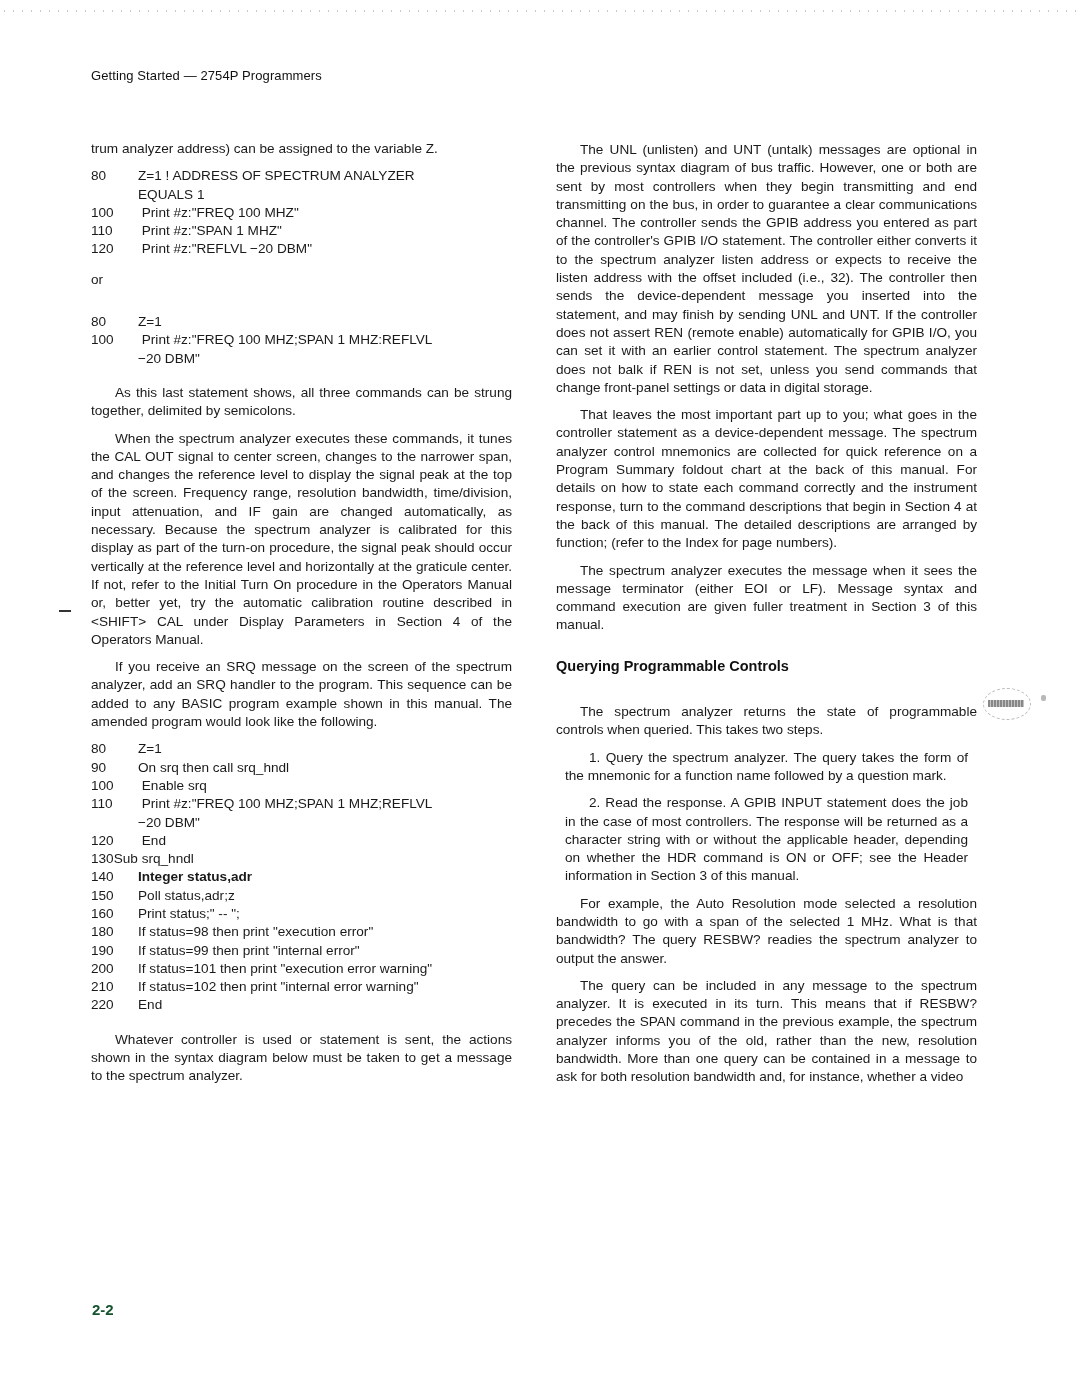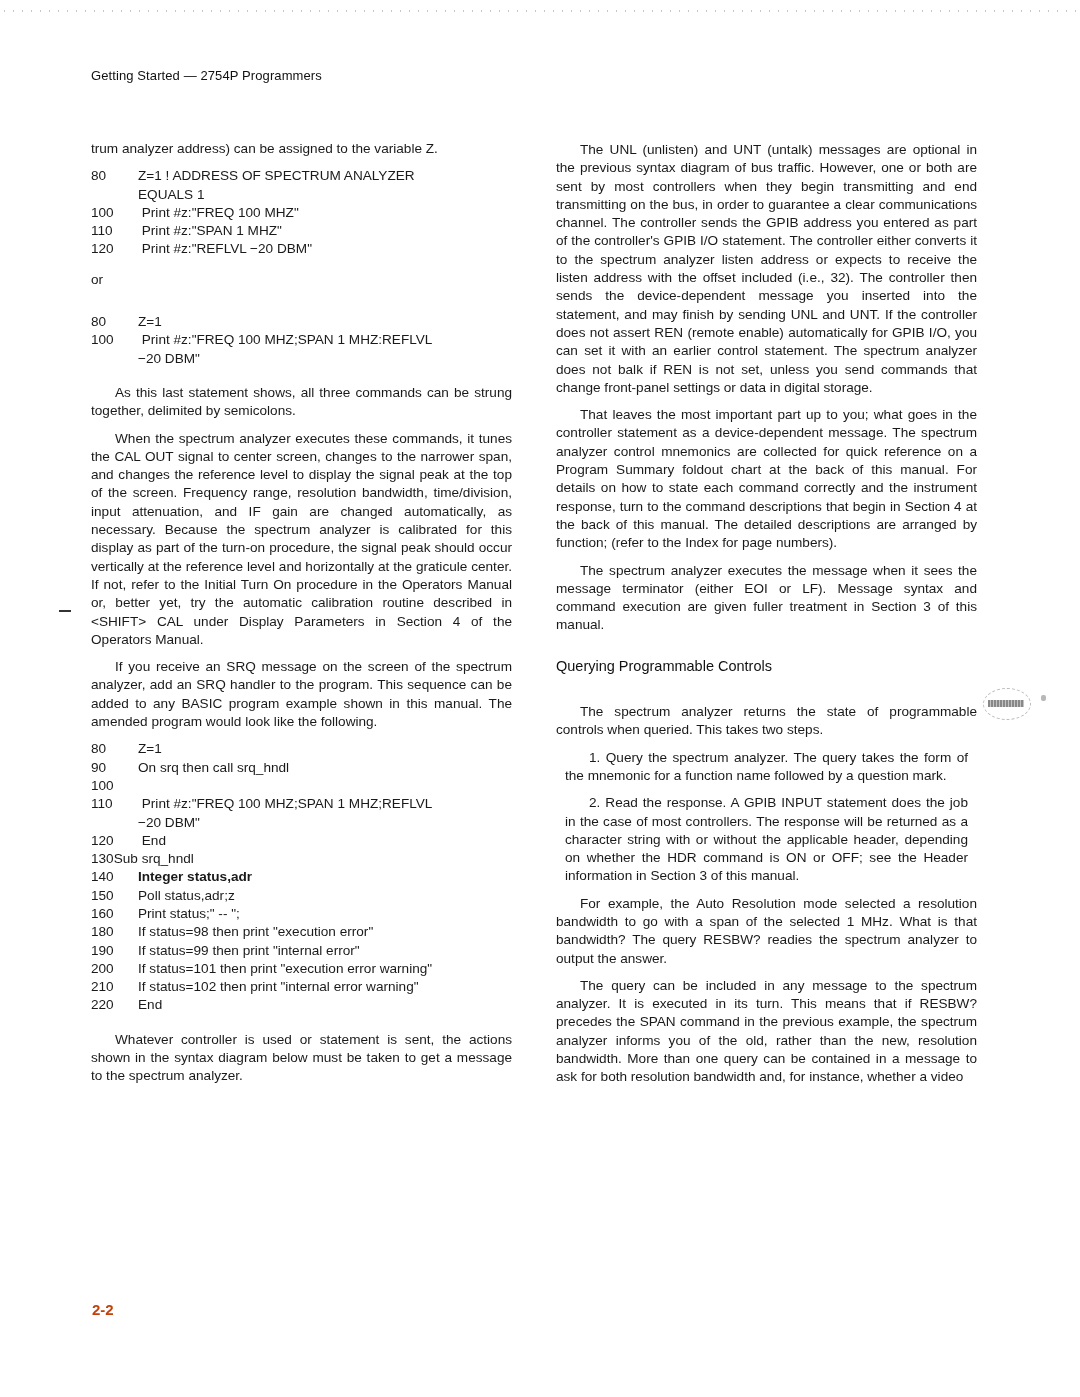--- a/index.html
+++ b/index.html
@@ -25,27 +25,27 @@
   .col.right { left: 556px; top: 141px; }
   p { margin: 0 0 9px 0; text-align: justify; text-indent: 24px; }
   p.noindent { text-indent: 0; }
   .code { margin: 0 0 9px 0; }
   .code-line { display: flex; line-height: 18.3px; }
   .code-line .ln { width: 47px; flex: 0 0 47px; }
   .code-line .ln.sub { width: auto; flex: 0 0 auto; }
   .code-line .txt { flex: 1; }
   .or { margin: 12px 0 24px 0; }
   h2.section {
-    font-size: 14.5px; font-weight: 400; margin: 22px 0 28px 0; color: #111;
+    font-size: 14.5px; font-weight: 700; margin: 22px 0 28px 0; color: #111;
   }
   ol.steps { list-style: none; padding: 0; margin: 9px; }
   ol.steps li { margin: 0 0 9px 0; text-align: justify; text-indent: 24px; }
   .page-number {
     position: absolute; left: 92px; top: 1301px;
-    font-size: 15px; font-weight: 700; color: #c2410c;
+    font-size: 15px; font-weight: 700; color: #14532d;
   }
   .margin-dash {
     position: absolute; left: 59px; top: 610px; width: 12px; height: 1.5px;
     background: #333;
   }
   .smudge {
     position: absolute; left: 983px; top: 688px; width: 46px; height: 30px;
     border: 1px dashed #bbb; border-radius: 50%;
   }
   .smudge::after {
@@ -118,20 +118,21 @@
       <div class="code-line">
         <span class="ln">80</span>
         <span class="txt" style="white-space: pre;">Z=1</span>
       </div>
       <div class="code-line">
         <span class="ln">90</span>
         <span class="txt" style="white-space: pre;">On srq then call srq_hndl</span>
       </div>
       <div class="code-line">
         <span class="ln">100</span>
+        <span class="txt" style="white-space: pre;"> Enable srq</span>
       </div>
       <div class="code-line">
         <span class="ln">110</span>
         <span class="txt" style="white-space: pre;"> Print #z:"FREQ 100 MHZ;SPAN 1 MHZ;REFLVL</span>
       </div>
       <div class="code-line">
         <span class="ln"></span>
         <span class="txt" style="white-space: pre;">−20 DBM"</span>
       </div>
       <div class="code-line">

